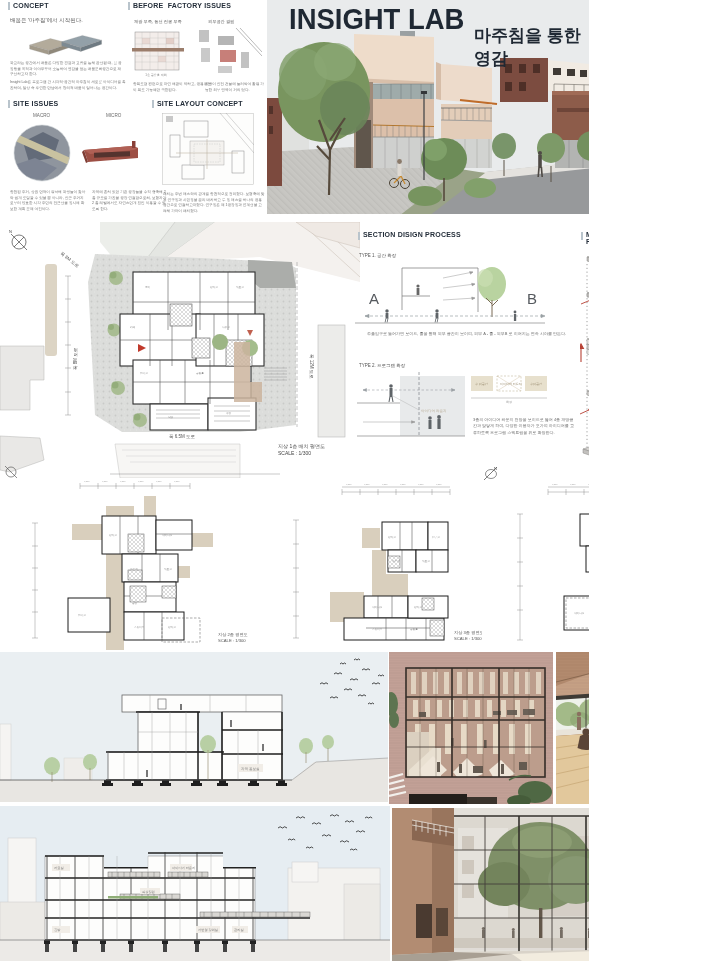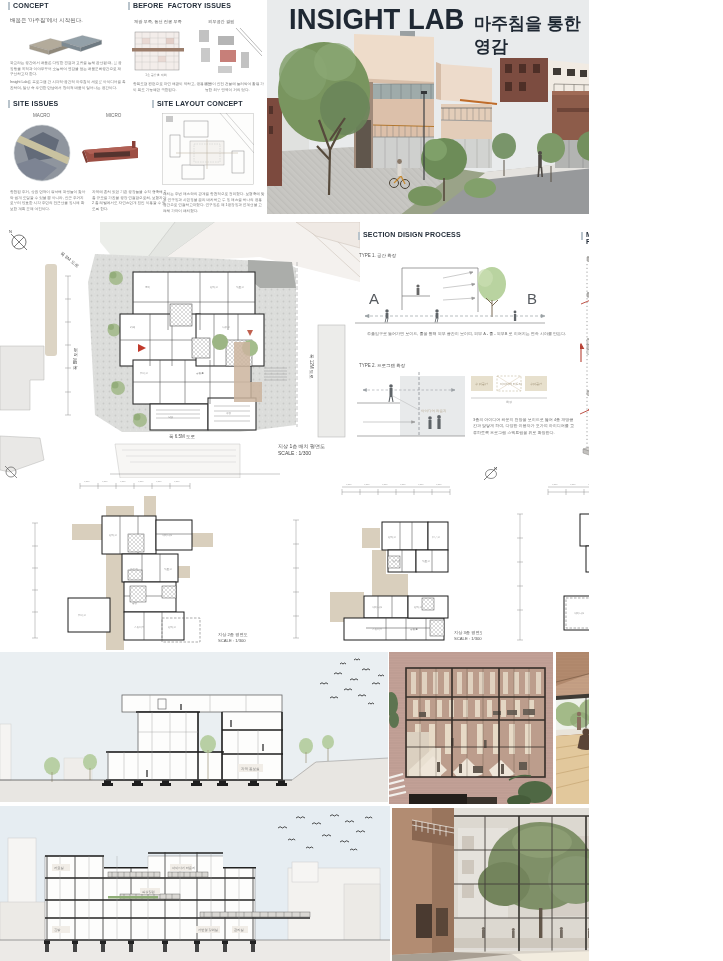--- a/index.html
+++ b/index.html
@@ -356,21 +356,21 @@
       <path d="M381,198 L390,186 L400,199" stroke="#23262a" stroke-width="1.2" fill="none"></path>
       <path d="M390,186 L396,172 L402,176 L398,188 Z" fill="#d8d4cc"></path>
       <circle cx="398" cy="168" r="3.2" fill="#6a5a4c"></circle>
       <path d="M385,172 l6,3 -2,12 -5,-2 z" fill="#8a6a52"></path>
       <circle cx="388" cy="167" r="3" fill="#55463c"></circle>
     </g>
   </svg>
 
   <div class="abs" style="left:289px;top:2px;font-size:30px;font-weight:bold;color:#1f2833;letter-spacing:0px;transform:scaleX(0.915);transform-origin:0 0;">INSIGHT LAB</div>
 
-  <div class="abs" style="left:474px;top:12px;font-size:17px;font-weight:bold;color:#1f2833;">마주침을 통한 영감</div>
+  <div class="abs" style="left:474px;top:24px;font-size:17px;font-weight:bold;color:#1f2833;">마주침을 통한 영감</div>
 
   <svg class="abs" style="left:0;top:222px;" width="360" height="256" viewBox="0 0 360 256">
     <defs>
       <pattern id="speck" width="6" height="6" patternUnits="userSpaceOnUse">
         <rect width="6" height="6" fill="#dcdddb"></rect>
         <circle cx="1.5" cy="1.5" r="0.9" fill="#c9cac8"></circle>
         <circle cx="4.5" cy="4" r="0.8" fill="#e3e4e2"></circle>
       </pattern>
       <pattern id="hatchx" width="4" height="4" patternUnits="userSpaceOnUse">
         <rect width="4" height="4" fill="#fff"></rect>

